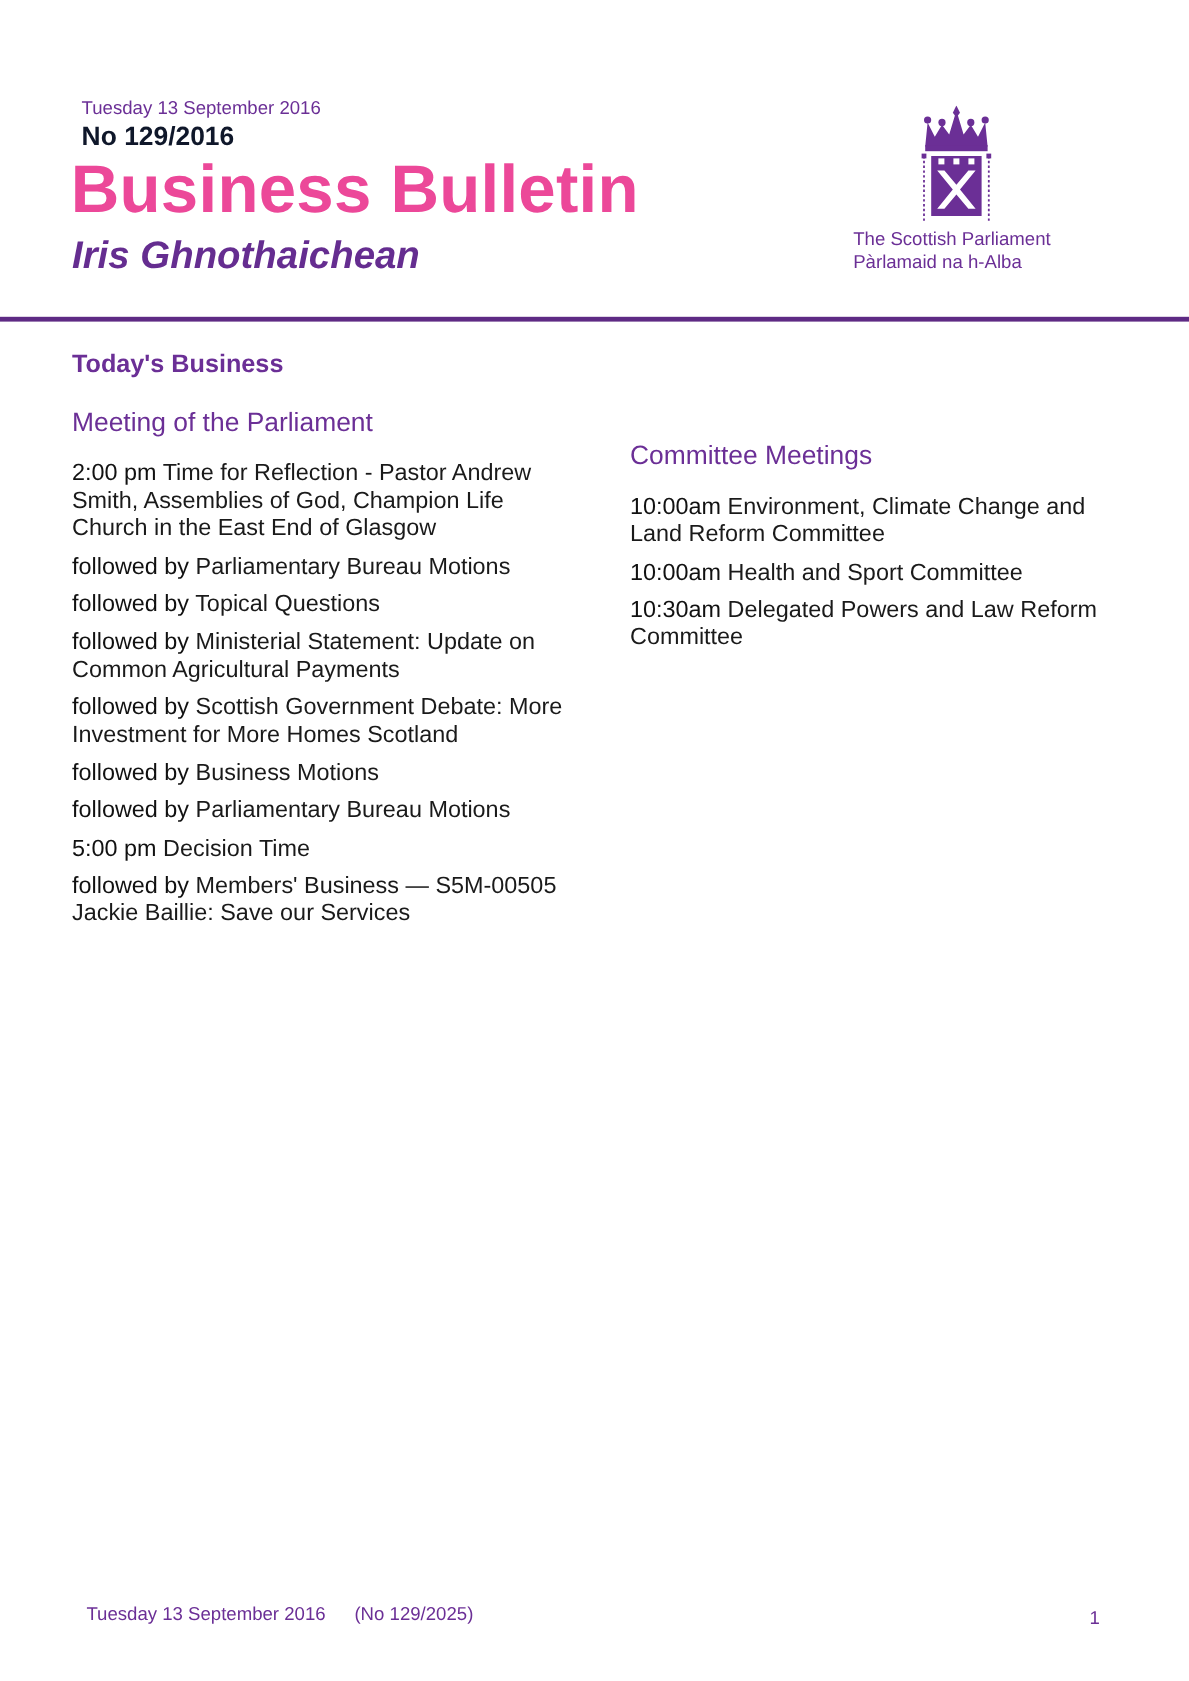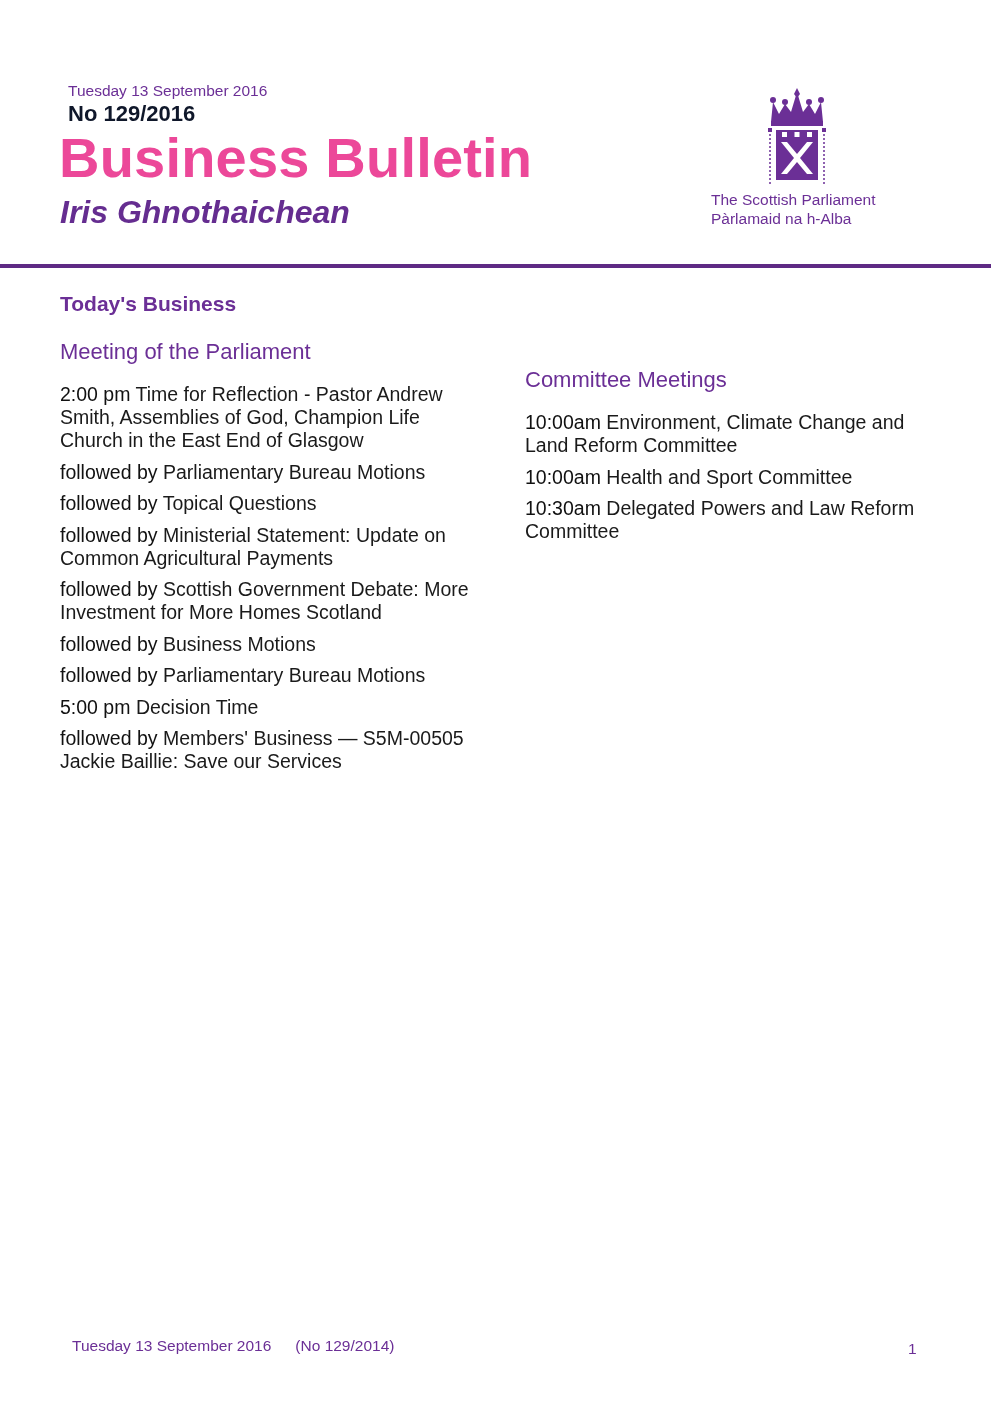--- a/index.html
+++ b/index.html
@@ -83,15 +83,15 @@
 </div>
 
 <div class="col col-right">
   <div class="col-heading">Committee Meetings</div>
   <div class="entry"><span class="lead">10:00am</span> <span>Environment, Climate Change and Land Reform Committee</span></div>
   <div class="entry"><span class="lead">10:00am</span> <span>Health and Sport Committee</span></div>
   <div class="entry"><span class="lead">10:30am</span> <span>Delegated Powers and Law Reform Committee</span></div>
 </div>
 
 <div class="footer">
-  <span>Tuesday 13 September 2016</span><span class="gap"></span><span>(No 129/2014)</span>
+  <span>Tuesday 13 September 2016</span><span class="gap"></span><span>(No 129/2025)</span>
 </div>
 <div class="page-num">1</div>
 
 </body></html>

